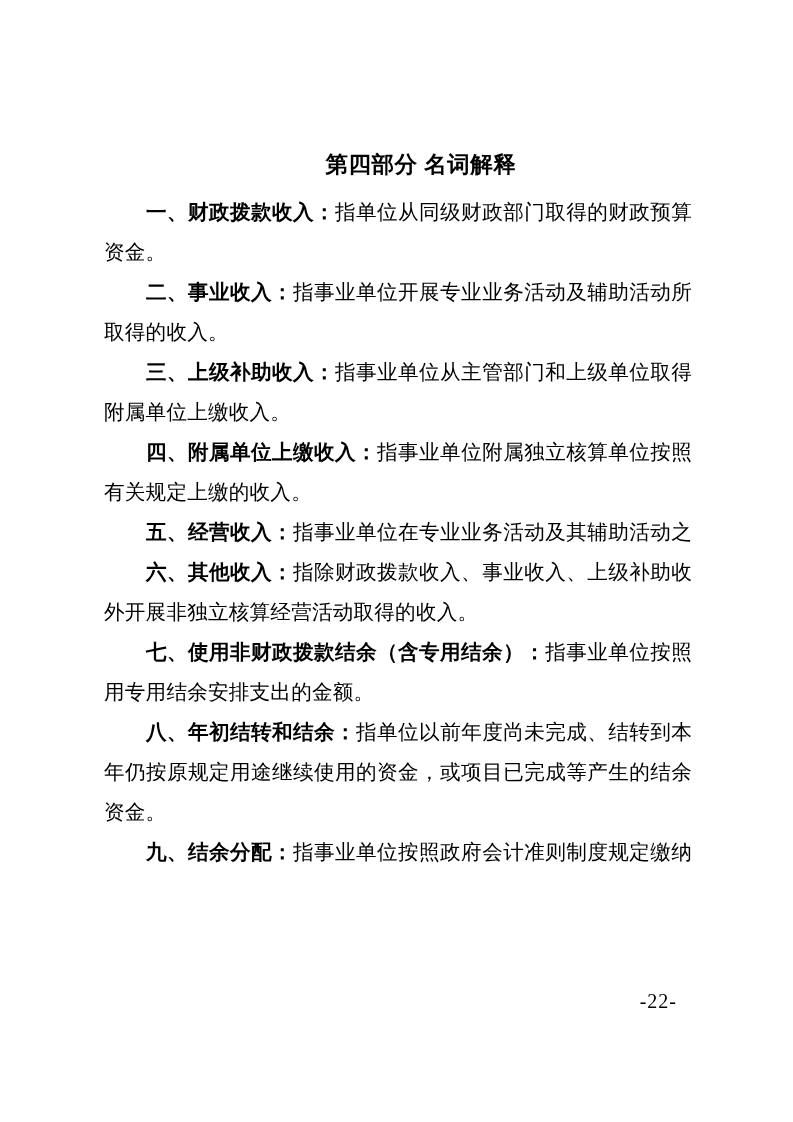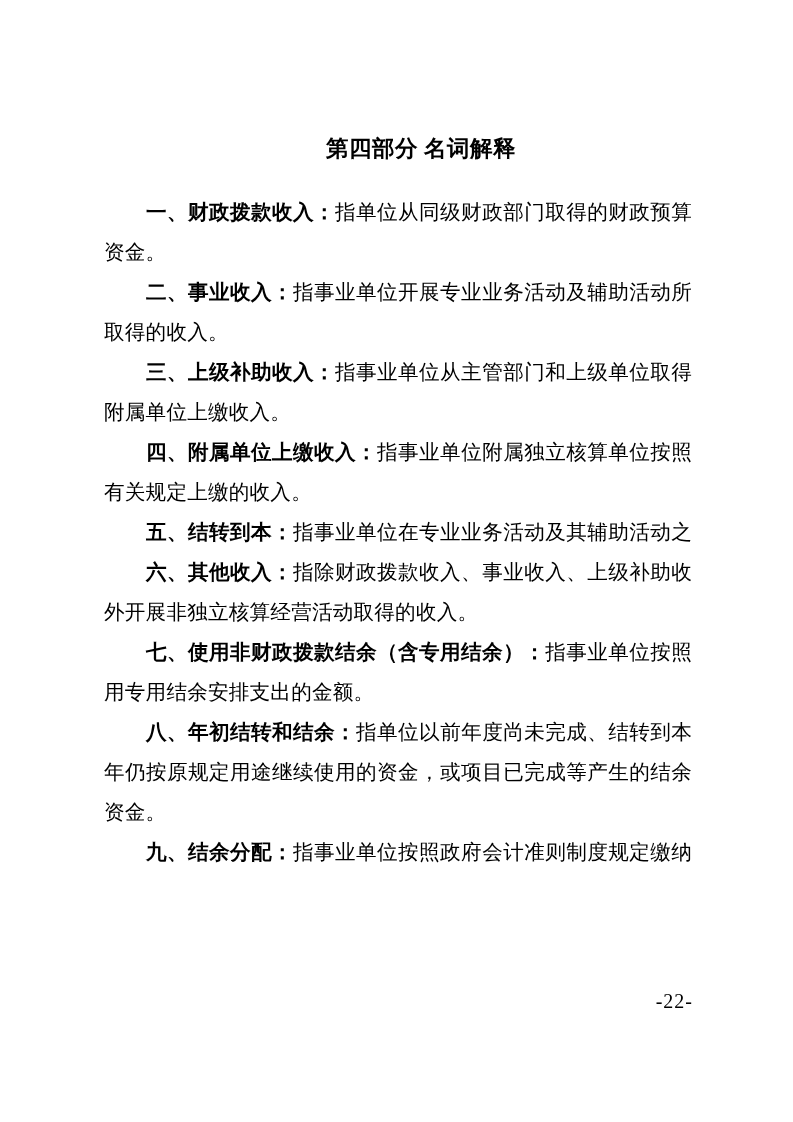--- a/index.html
+++ b/index.html
@@ -12,28 +12,28 @@
     width: 793px;
     height: 1122px;
     background: #ffffff;
     color: #000000;
     font-family: "Liberation Serif", "DejaVu Serif", serif;
     overflow: hidden;
   }
   .doc-title {
     position: absolute;
     left: 104px;
-    top: 128px;
+    top: 144px;
     width: 588px;
     height: 42px;
     line-height: 42px;
     box-sizing: border-box;
     padding-left: 46px;
     text-align: center;
-    font-family: Liberation Serif, serif;
+    font-family: Liberation Sans, sans-serif;
     font-weight: 700;
     font-size: 22.5px;
     letter-spacing: 0.5px;
   }
   .doc-body {
     position: absolute;
     left: 104px;
     top: 192px;
     width: 588px;
     font-family: Liberation Serif, serif;
@@ -52,21 +52,21 @@
   .line.justify {
     text-align: justify;
     text-align-last: justify;
   }
   .line .term-bold {
     font-weight: 700;
   }
   .page-number {
     position: absolute;
     top: 987px;
-    right: 100px;
+    right: 116px;
     font-size: 20px;
     line-height: 28px;
     letter-spacing: 1px;
     font-family: "Liberation Serif", "DejaVu Serif", serif;
   }
 </style>
 </head>
 <body>
 
 <div class="page">
@@ -74,21 +74,21 @@
 
   <div class="doc-body">
       <div class="line indent justify"><span class="term-bold">一、财政拨款收入：</span><span>指单位从同级财政部门取得的财政预算</span></div>
       <div class="line"><span>资金。</span></div>
       <div class="line indent justify"><span class="term-bold">二、事业收入：</span><span>指事业单位开展专业业务活动及辅助活动所</span></div>
       <div class="line"><span>取得的收入。</span></div>
       <div class="line indent justify"><span class="term-bold">三、上级补助收入：</span><span>指事业单位从主管部门和上级单位取得</span></div>
       <div class="line"><span>附属单位上缴收入。</span></div>
       <div class="line indent justify"><span class="term-bold">四、附属单位上缴收入：</span><span>指事业单位附属独立核算单位按照</span></div>
       <div class="line"><span>有关规定上缴的收入。</span></div>
-      <div class="line indent justify"><span class="term-bold">五、结转到本：</span><span>指事业单位在专业业务活动及其辅助活动之</span></div>
+      <div class="line indent justify"><span class="term-bold">五、经营收入：</span><span>指事业单位在专业业务活动及其辅助活动之</span></div>
       <div class="line indent justify"><span class="term-bold">六、其他收入：</span><span>指除财政拨款收入、事业收入、上级补助收</span></div>
       <div class="line"><span>外开展非独立核算经营活动取得的收入。</span></div>
       <div class="line indent justify"><span class="term-bold">七、使用非财政拨款结余（含专用结余）：</span><span>指事业单位按照</span></div>
       <div class="line"><span>用专用结余安排支出的金额。</span></div>
       <div class="line indent justify"><span class="term-bold">八、年初结转和结余：</span><span>指单位以前年度尚未完成、结转到本</span></div>
       <div class="line justify"><span>年仍按原规定用途继续使用的资金，或项目已完成等产生的结余</span></div>
       <div class="line"><span>资金。</span></div>
       <div class="line indent justify"><span class="term-bold">九、结余分配：</span><span>指事业单位按照政府会计准则制度规定缴纳</span></div>
     </div>
 

